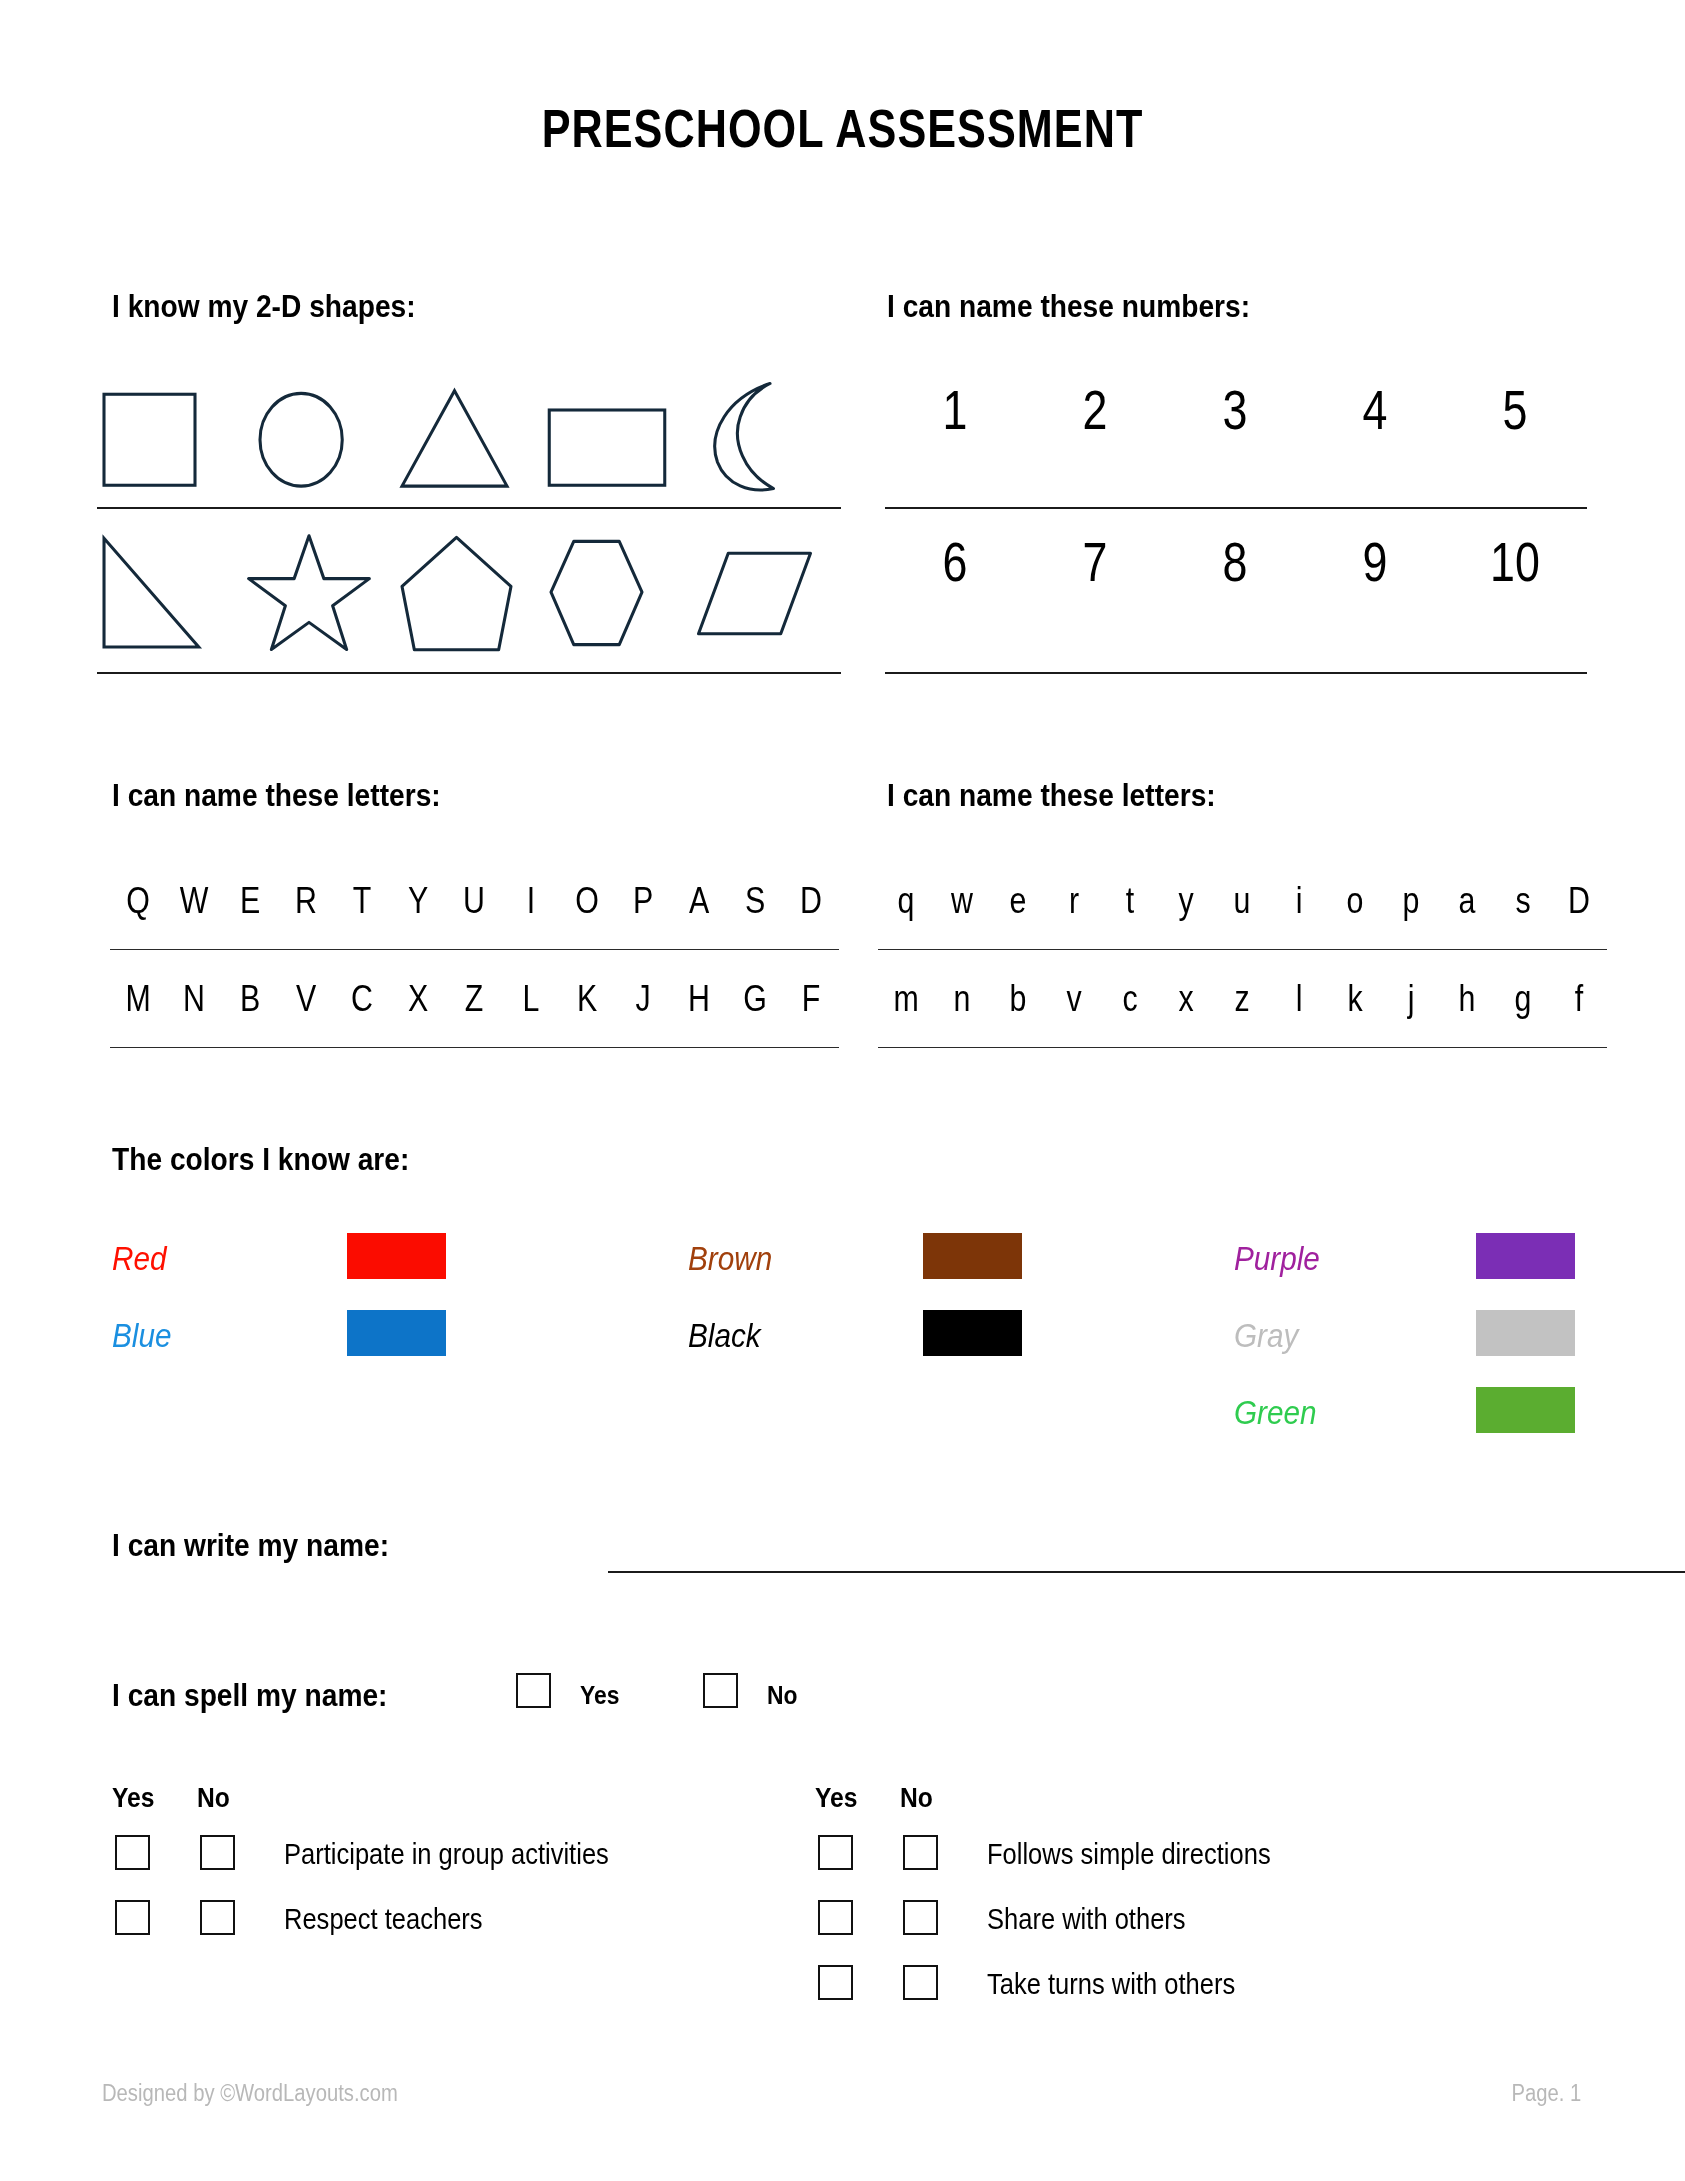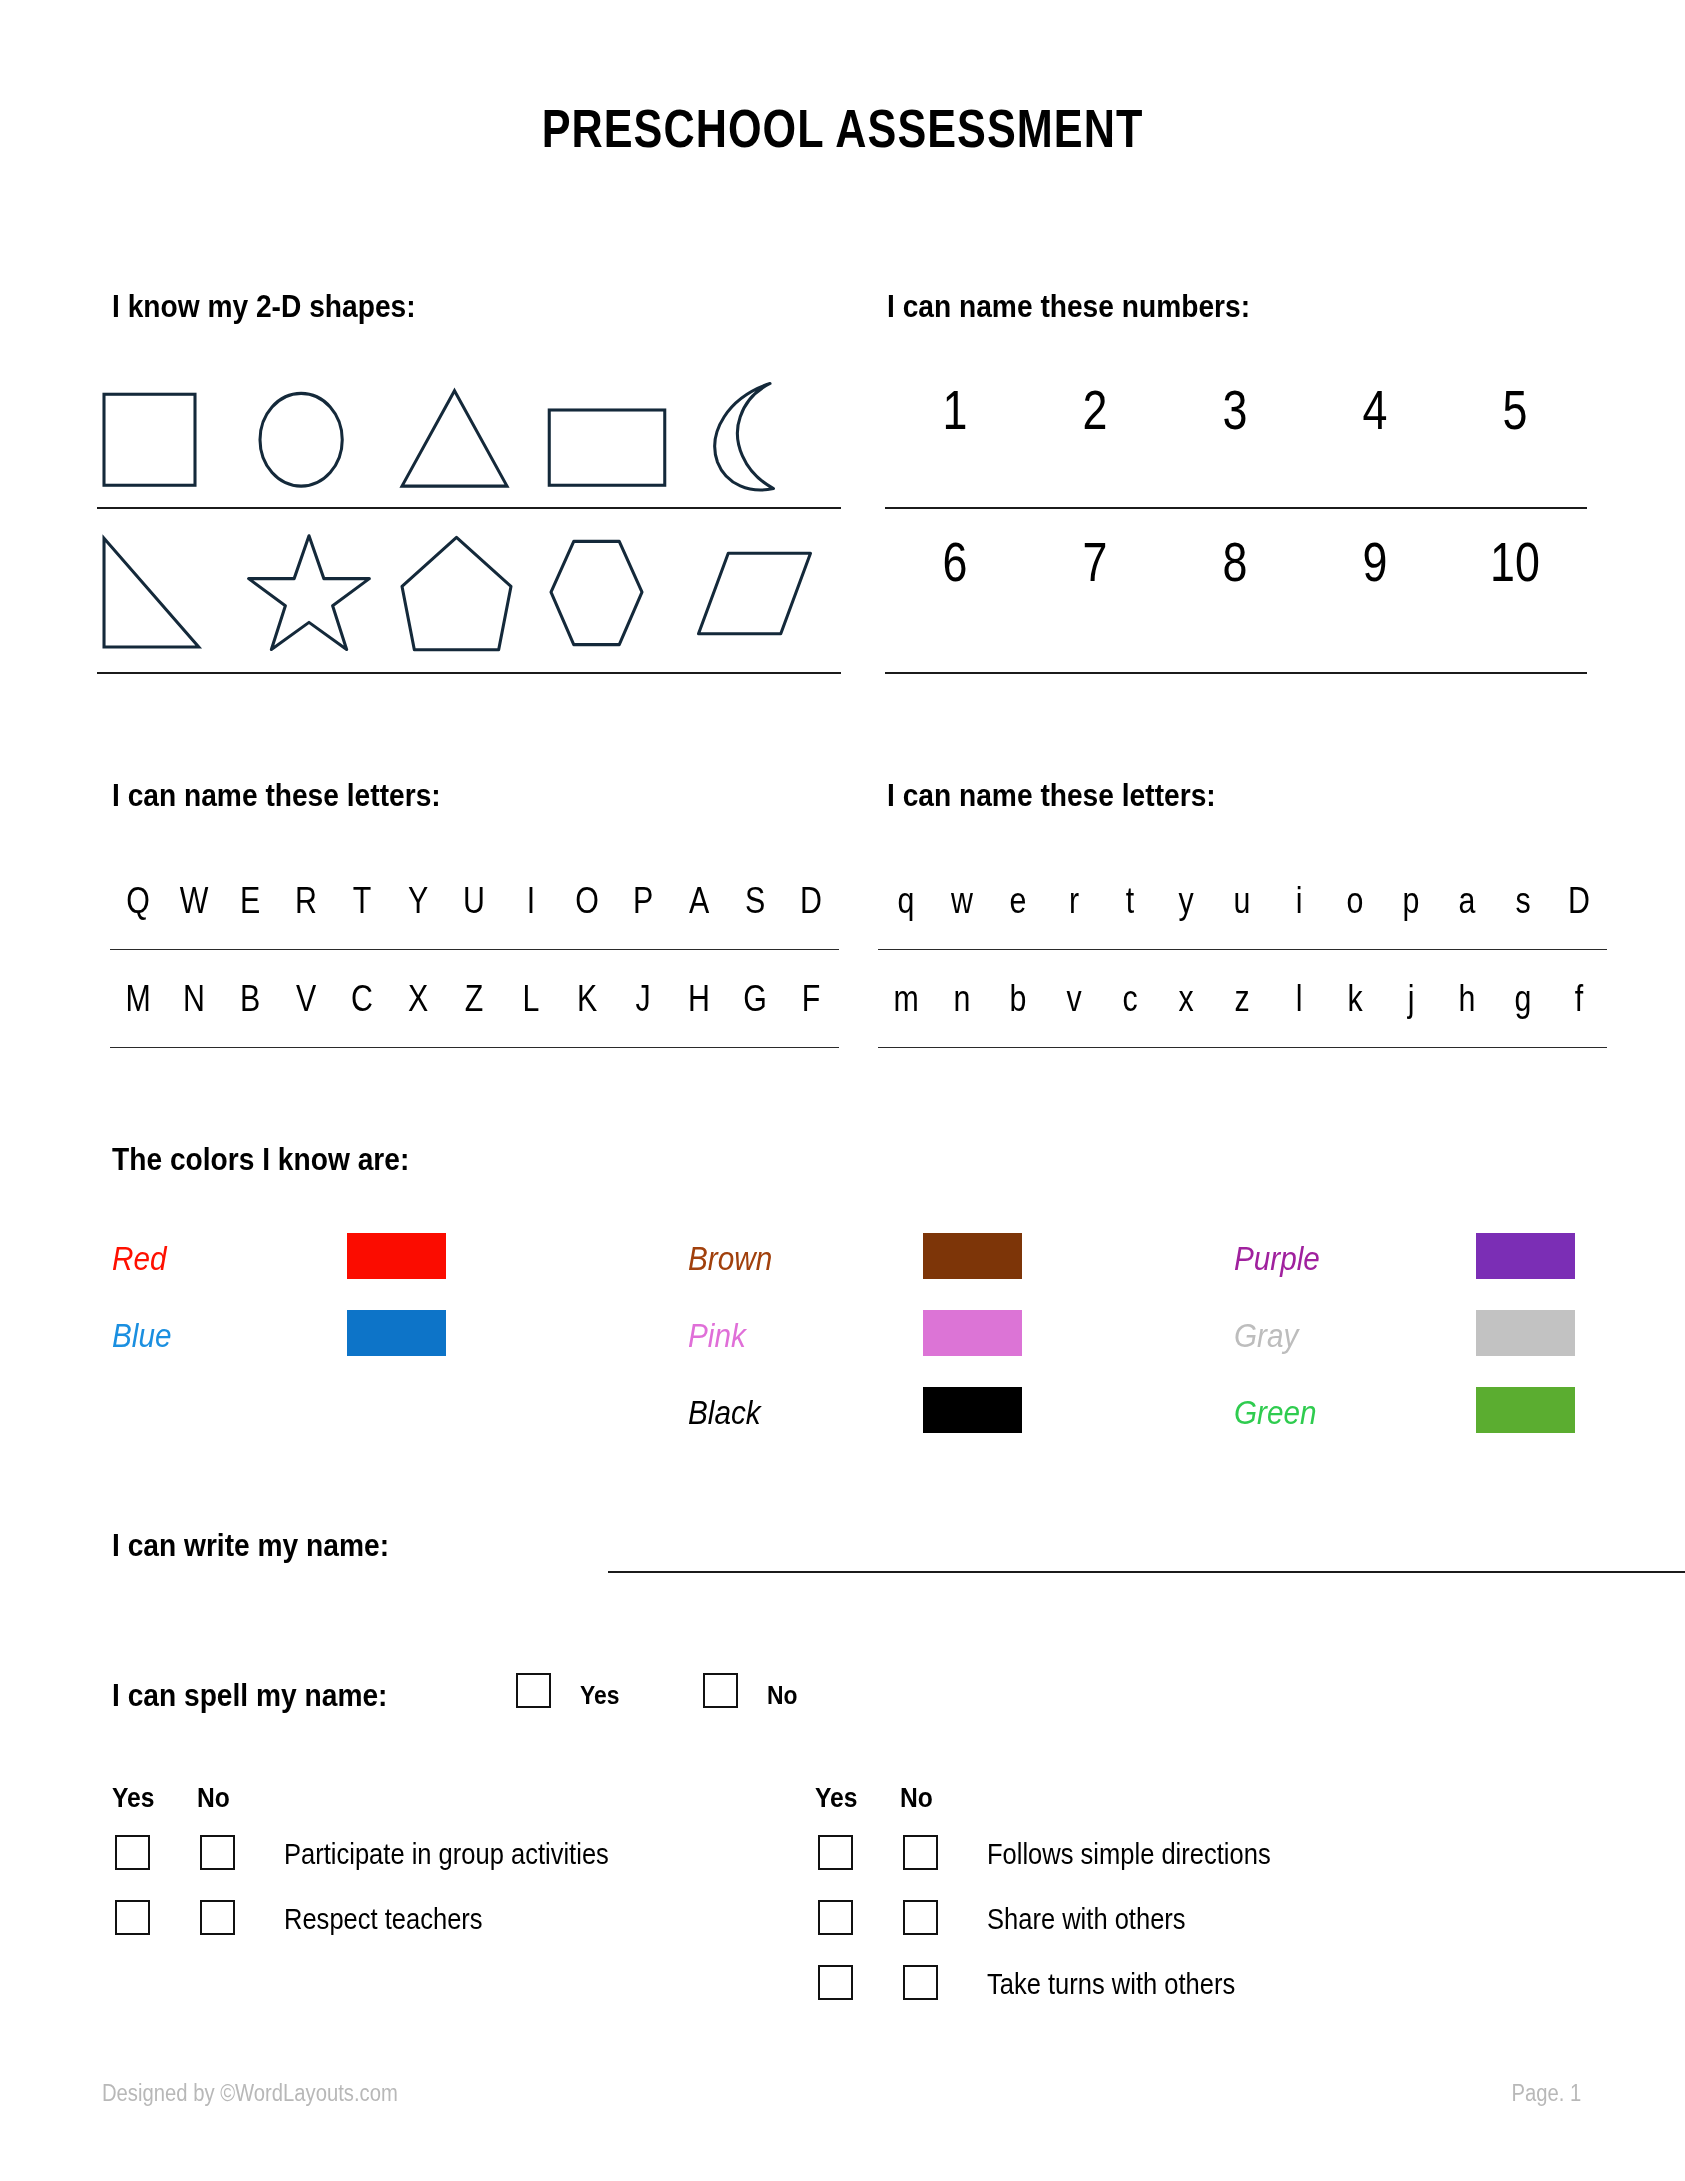--- a/index.html
+++ b/index.html
@@ -336,24 +336,20 @@
         <span class="swatch" style="background: rgb(13, 116, 200);"></span>
       </div>
     </div>
 
     <div class="color-col c2">
       <div class="color-row">
         <span class="color-label" style="color: rgb(161, 64, 12);">Brown</span>
         <span class="swatch" style="background: rgb(125, 53, 8);"></span>
       </div>
       <div class="color-row">
-        <span class="color-label" style="color: rgb(224, 111, 216);">Pink</span>
-        <span class="swatch" style="background: rgb(220, 116, 214);"></span>
-      </div>
-      <div class="color-row">
         <span class="color-label" style="color: rgb(0, 0, 0);">Black</span>
         <span class="swatch" style="background: rgb(0, 0, 0);"></span>
       </div>
     </div>
 
     <div class="color-col c3">
       <div class="color-row">
         <span class="color-label" style="color: rgb(160, 33, 158);">Purple</span>
         <span class="swatch" style="background: rgb(123, 46, 181);"></span>
       </div>

